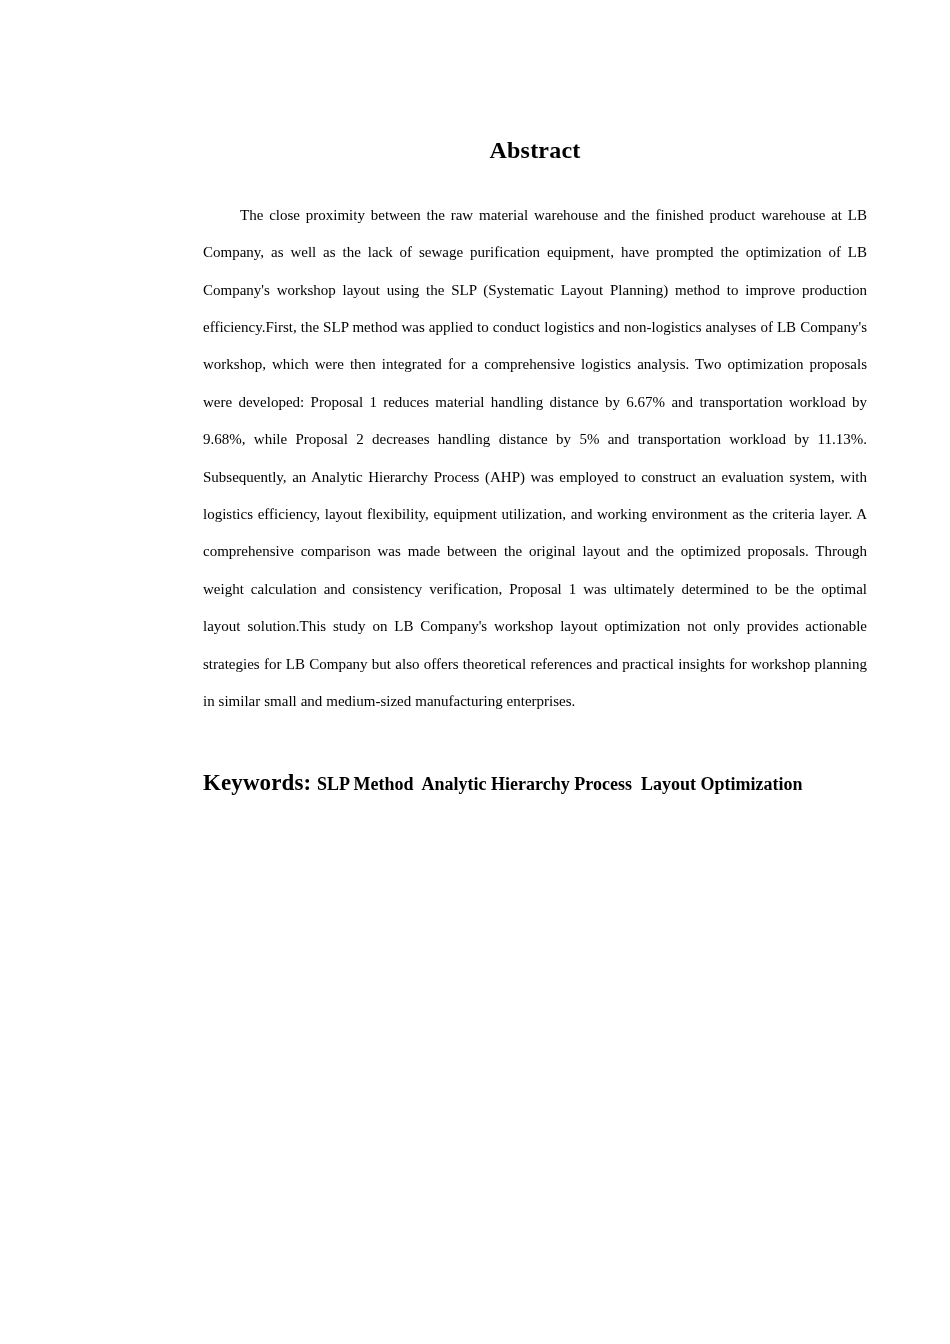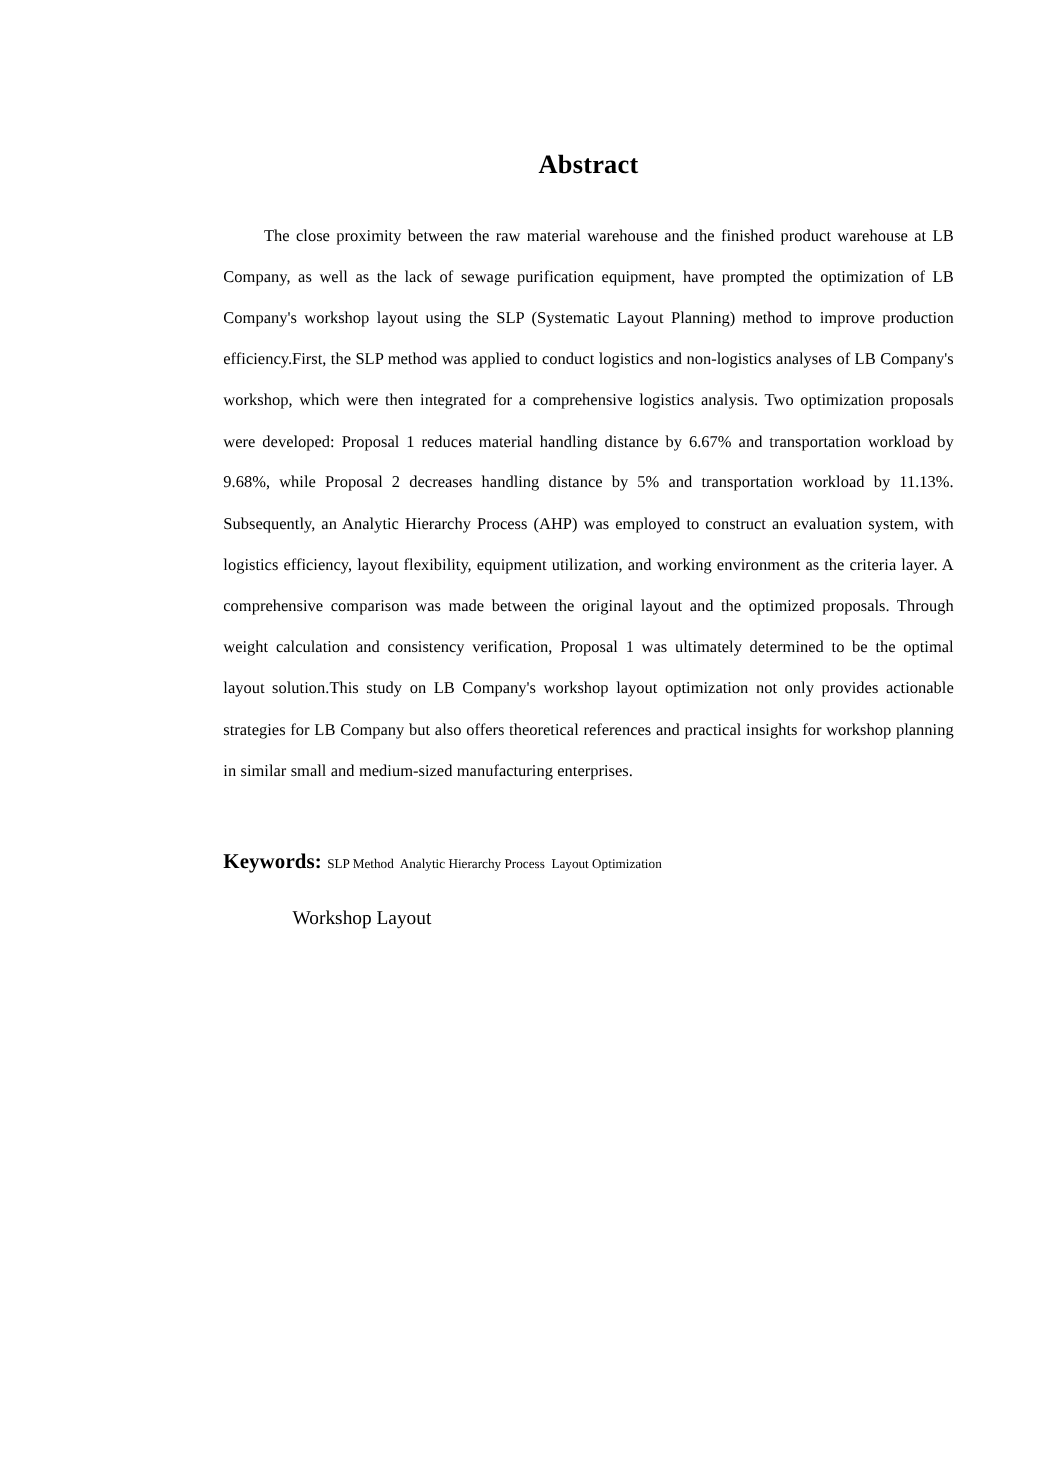--- a/index.html
+++ b/index.html
@@ -51,26 +51,27 @@
     margin: 0;
     padding-top: 46px;
   }
   .keywords-line {
     margin: 0;
     line-height: 34px;
     font-size: 17.6px;
     white-space: pre;
   }
   .keywords-label {
-    font-size: 19px;
+    font-size: 23px;
     font-weight: bold;
     letter-spacing: 0.1px;
   }
   .keywords-values {
-    font-size: 12px;
+    font-size: 18px;
+    font-weight: bold;
   }
   .keywords-line-2 {
     margin: 0;
     padding-top: 17px;
     padding-left: 63px;
     font-size: 17.6px;
     line-height: 30px;
     white-space: pre;
   }
 </style>
@@ -79,17 +80,16 @@
 
 <div class="page">
   <div class="content">
 
     <h1 class="doc-title">Abstract</h1>
 
     <p class="abstract-body">The close proximity between the raw material warehouse and the finished product warehouse at LB Company, as well as the lack of sewage purification equipment, have prompted the optimization of LB Company's workshop layout using the SLP (Systematic Layout Planning) method to improve production efficiency.First, the SLP method was applied to conduct logistics and non-logistics analyses of LB Company's workshop, which were then integrated for a comprehensive logistics analysis. Two optimization proposals were developed: Proposal 1 reduces material handling distance by 6.67% and transportation workload by 9.68%, while Proposal 2 decreases handling distance by 5% and transportation workload by 11.13%. Subsequently, an Analytic Hierarchy Process (AHP) was employed to construct an evaluation system, with logistics efficiency, layout flexibility, equipment utilization, and working environment as the criteria layer. A comprehensive comparison was made between the original layout and the optimized proposals. Through weight calculation and consistency verification, Proposal 1 was ultimately determined to be the optimal layout solution.This study on LB Company's workshop layout optimization not only provides actionable strategies for LB Company but also offers theoretical references and practical insights for workshop planning in similar small and medium-sized manufacturing enterprises.</p>
 
     <div class="keywords-block">
       <p class="keywords-line"><span class="keywords-label">Keywords: </span><span class="keywords-values">SLP Method  Analytic Hierarchy Process  Layout Optimization</span></p>
-      <p class="keywords-line-2">Workshop Layout</p>
     </div>
 
   </div>
 </div>
 
 </body></html>

